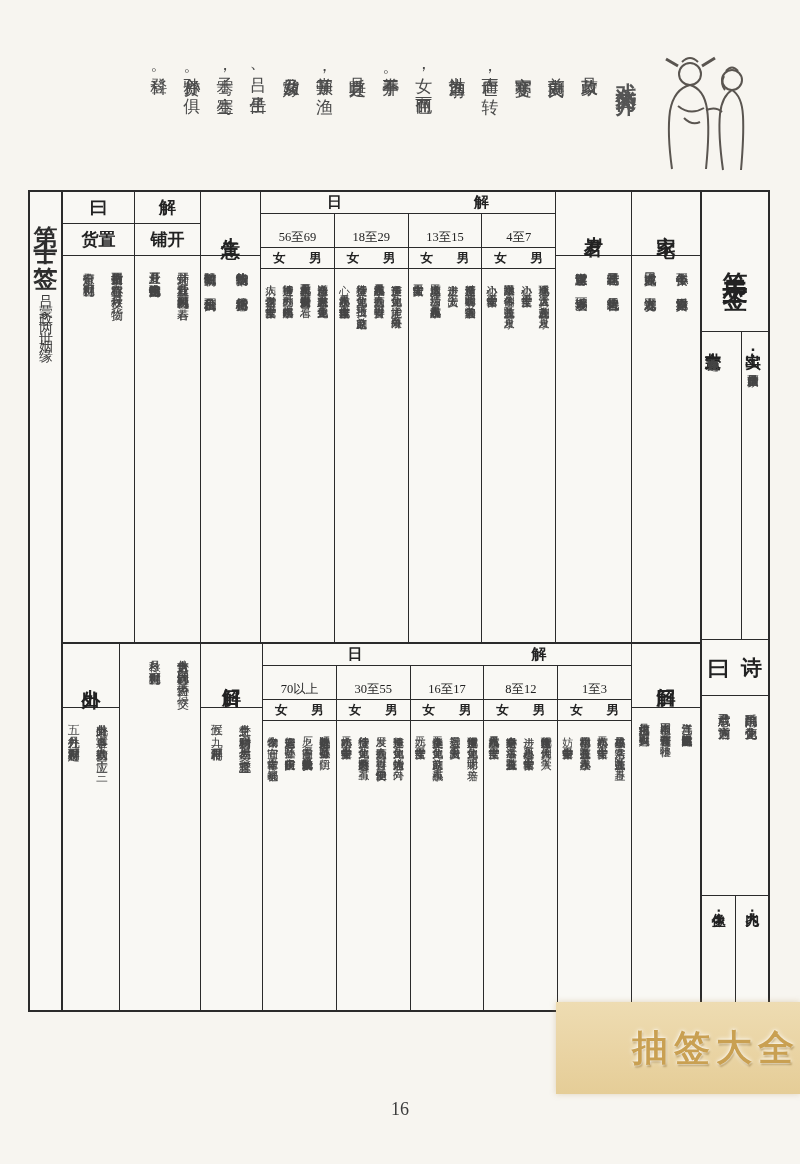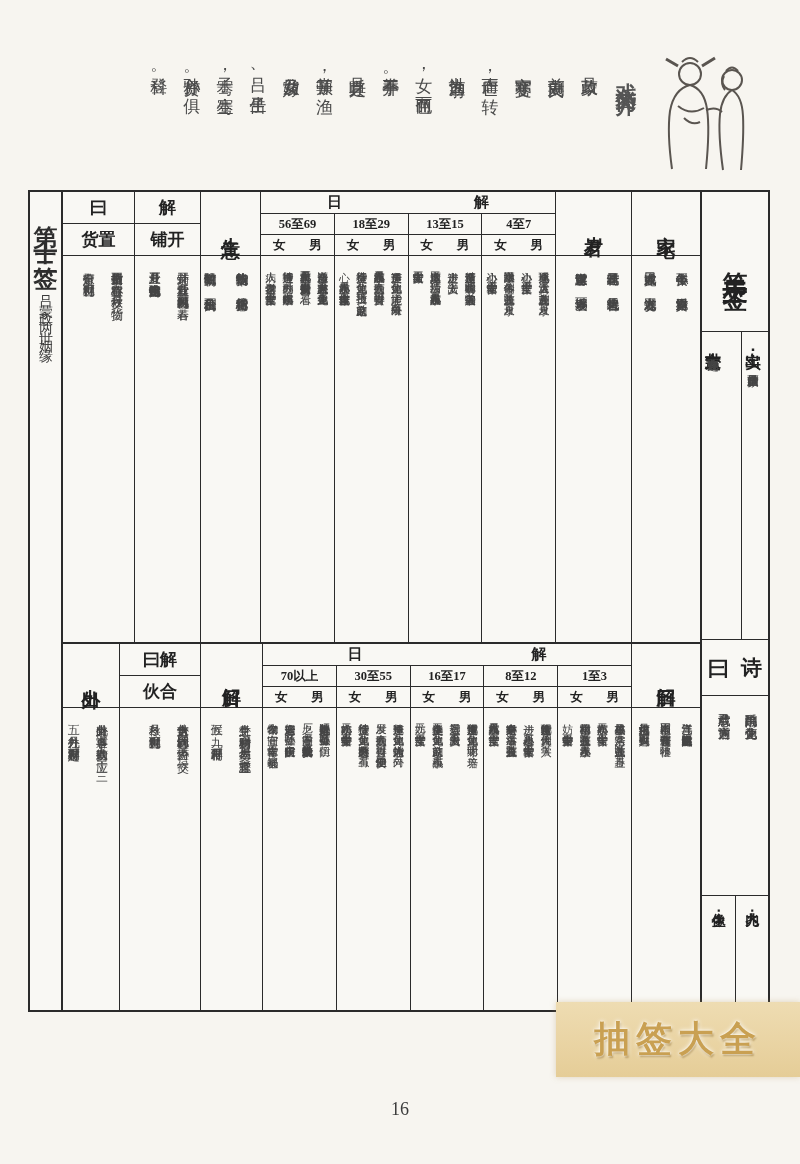--- a/index.html
+++ b/index.html
@@ -29,21 +29,21 @@
   .hdr{height:64px;border-bottom:1.8px solid #2b2b2b;display:flex;flex-direction:column;align-items:stretch;font-weight:bold;color:#222;}
   .hdr-one{justify-content:center;align-items:center;}
   .hdr-one .v{font-size:19px;letter-spacing:3px;}
   .hdr-row{flex:1;display:flex;align-items:center;justify-content:center;font-size:17px;}
   .hdr-row+.hdr-row{border-top:1.5px solid #2b2b2b;}
   .agegrp{flex:1;display:flex;flex-direction:column;min-width:0;}
   .sup{height:22px;border-bottom:1.5px solid #2b2b2b;display:flex;justify-content:space-around;align-items:center;font-weight:bold;font-size:15px;color:#222;}
   .agecols{flex:1;display:flex;min-height:0;}
   .agecol{flex:1;display:flex;flex-direction:column;border-right:1.5px solid #2b2b2b;min-width:0;}
   .agecol:last-child{border-right:none;}
-  .rng{height:21px;border-bottom:1.5px solid #2b2b2b;display:flex;align-items:center;justify-content:center;font-size:12.5px;font-weight:bold;color:#222;}
+  .rng{height:21px;border-bottom:1.5px solid #2b2b2b;display:flex;align-items:center;justify-content:center;font-size:12.5px;font-weight:normal;color:#222;margin-top:13px;}
   .gnd{height:21px;border-bottom:1.8px solid #2b2b2b;display:flex;align-items:center;justify-content:space-around;font-size:12.5px;font-weight:bold;color:#222;}
   .cnt{flex:1;padding:7px 3px 4px 0;color:#454545;}
   .c4{font-size:11px;line-height:1.58;}
   .c3{font-size:11px;line-height:1.95;}
   .c2{font-size:12px;line-height:2.35;}
   .c2w{font-size:12.5px;line-height:2.55;}
 
   
   .rc{width:66px;display:flex;flex-direction:column;}
   .rc-title{height:140px;border-bottom:1.8px solid #2b2b2b;display:flex;align-items:center;justify-content:center;}
@@ -53,21 +53,21 @@
   .duo-cell+.duo-cell{border-left:1.2px solid #2b2b2b;}
   .duo .head{font-size:16px;font-weight:bold;color:#222;}
   .duo .sub{font-size:11.5px;margin-top:10px;color:#454545;}
   .ph{height:56px;border-bottom:1.8px solid #2b2b2b;display:flex;flex-direction:row-reverse;align-items:center;justify-content:space-around;font-size:21px;font-weight:bold;color:#222;}
   .poem{height:200px;border-bottom:1.8px solid #2b2b2b;padding:8px 4px 4px 0;font-size:12.5px;line-height:2.15;color:#454545;}
   .nz{flex:1;display:flex;}
   .nz-cell{flex:1;display:flex;justify-content:center;padding-top:6px;font-size:14px;font-weight:bold;color:#222;}
   .nz-cell+.nz-cell{border-left:1.2px solid #2b2b2b;}
 
   
-  .wm{position:absolute;left:556px;top:1002px;width:244px;height:75px;background:linear-gradient(180deg,#eedcb2 0%,#e9d3a2 60%,#e5cd97 100%);z-index:6;display:flex;align-items:center;justify-content:center;box-shadow:0 0 6px rgba(180,150,90,.35);}
+  .wm{position:absolute;left:556px;top:1002px;width:244px;height:92px;background:linear-gradient(180deg,#eedcb2 0%,#e9d3a2 60%,#e5cd97 100%);z-index:6;display:flex;align-items:center;justify-content:flex-end;box-shadow:0 0 6px rgba(180,150,90,.35);}
   .wm span{font-size:36px;font-weight:bold;letter-spacing:6px;color:#c9a052;text-shadow:0 0 2px #fff,0 0 5px #fff,1px 2px 2px #a8853e;}
   .pageno{position:absolute;bottom:44px;left:0;width:100%;text-align:center;font-size:18px;color:#3c3c3c;z-index:7;}
 </style>
 </head>
 <body>
 
 <div class="page">
 
   <div class="story">
     <div class="story-text v">吕蒙政
@@ -208,24 +208,20 @@
 
       <div class="half half-bot">
         <div class="col" style="width:57px">
           <div class="hdr hdr-one">
             <div class="v">出外</div>
           </div>
           <div class="cnt c2 v">卜此出外之卦　各事亨通　有贵人扶助　应于　三
 五　九月往外　定有厚财利可得</div>
         </div>
         <div class="col" style="width:81px">
-          <div class="hdr">
-            <div class="hdr-row">曰解</div>
-            <div class="hdr-row">伙合</div>
-          </div>
           <div class="cnt c2 v">卜合伙之卦大吉　伙计宜同心同德　协力经营　候交
 秋冬月　可得大财利也</div>
         </div>
         <div class="col" style="width:62px">
           <div class="hdr hdr-one">
             <div class="v">解日</div>
           </div>
           <div class="cnt c2 v">生意之卦　初时财利稀少　但与人交易　宜立志坚持
 候五　九　十一月可得厚利</div>
         </div>

